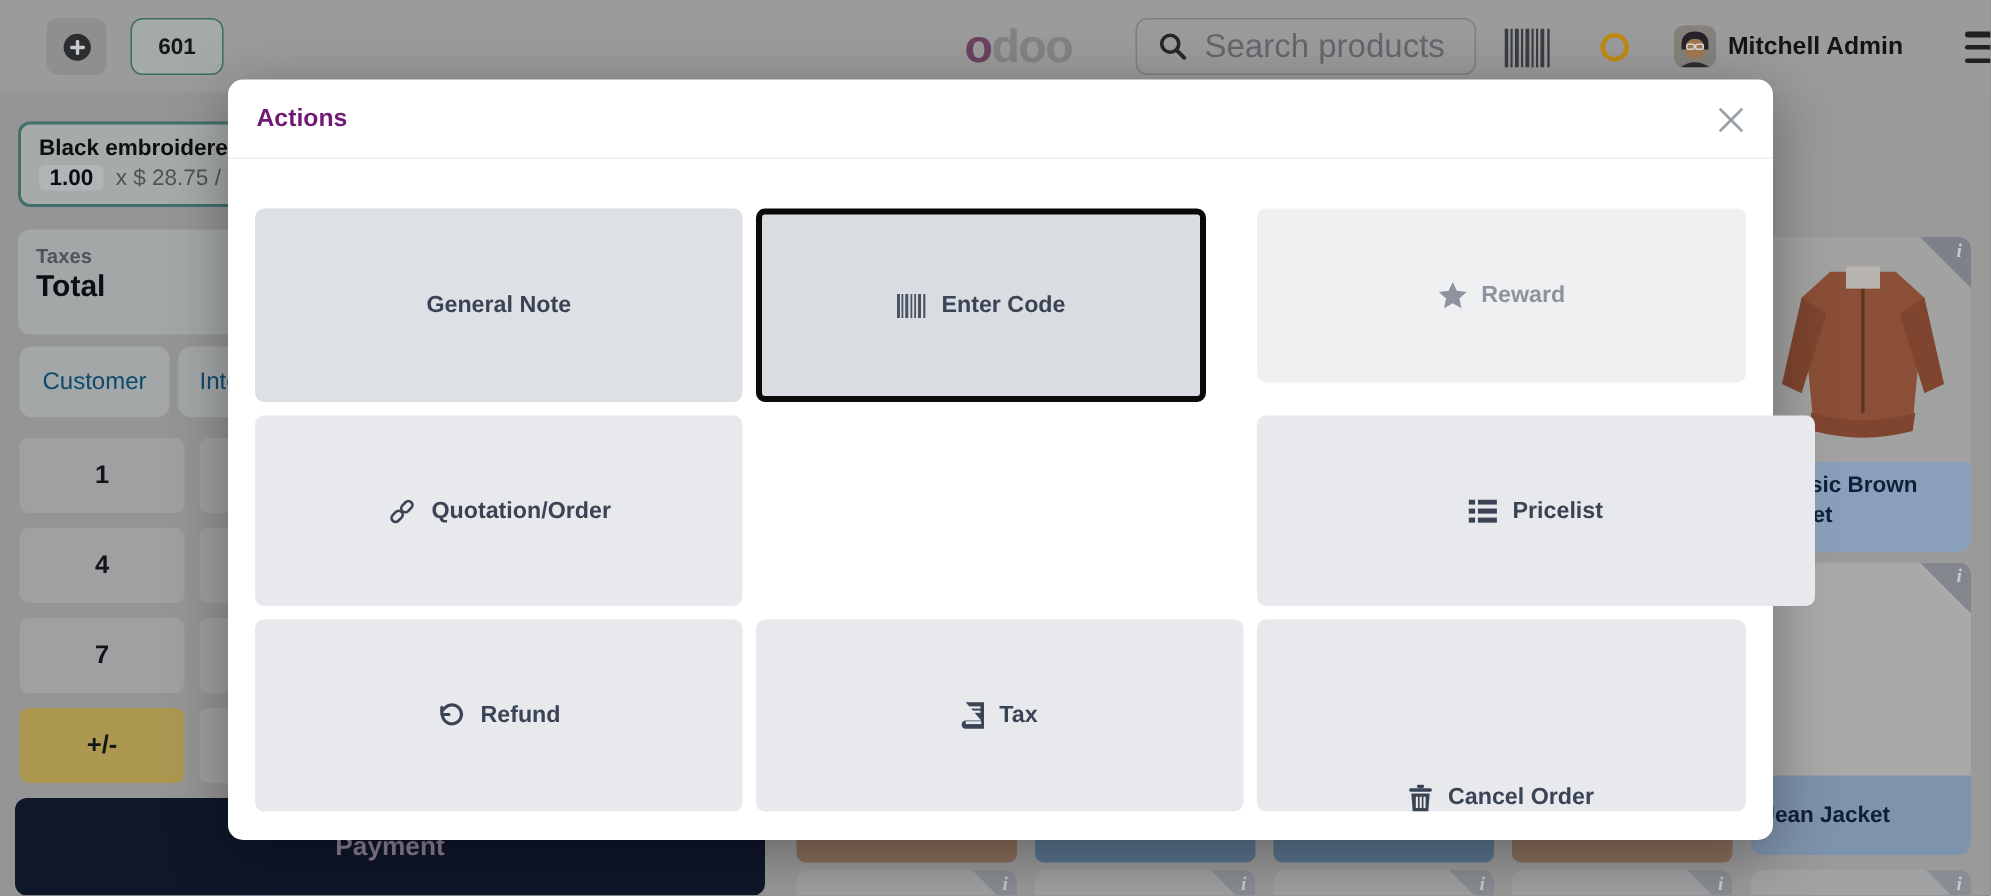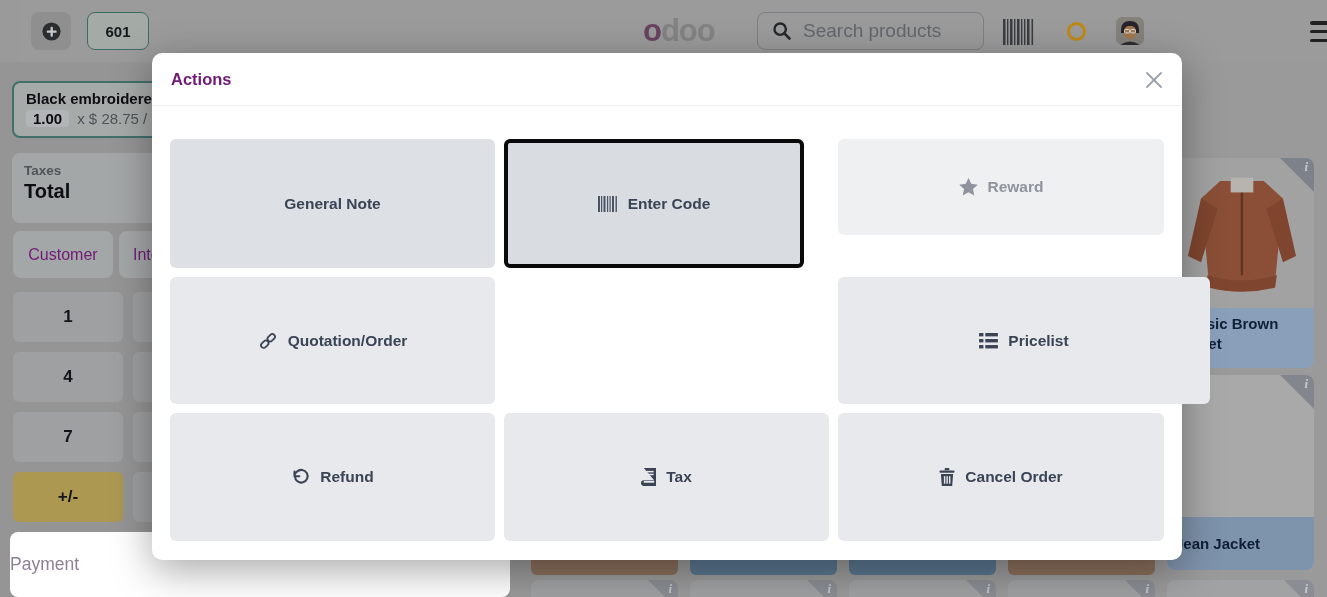--- a/index.html
+++ b/index.html
@@ -8,41 +8,41 @@
   #screen{position:relative;width:1327px;height:597px;background:#9A9A9A;overflow:hidden}
   .abs{position:absolute}
   
   .nav-btn{position:absolute;top:12px;height:38px;border-radius:8px;display:flex;align-items:center;justify-content:center;cursor:pointer}
   #btn-new{left:10px;width:40px;background:#8F8F8F}
   #btn-order{left:66px;width:62px;background:#A4AAA6;border:1.5px solid #3F6B66;color:#15181B;font-size:15px;font-weight:600}
   #logo{left:622px;top:11px;font-size:31px;font-weight:bold;letter-spacing:-1px;line-height:40px}
   #logo .o1{color:#6A4260}
   #logo .rest{color:#838383}
   #searchbox{left:736px;top:12px;width:227px;height:38px;border:1px solid #7C8084;border-radius:8px;display:flex;align-items:center;overflow:hidden}
-  #searchbox input{border:0;outline:0;background:transparent;margin-left:10px;width:168px;font-size:19px;color:#63676C;font-family:inherit}
+  #searchbox input{border:0;outline:0;background:transparent;margin-left:10px;width:168px;font-size:22px;color:#63676C;font-family:inherit}
   #searchbox input::placeholder{color:#63676C;opacity:1}
   #sync-ring{left:1046px;top:22px;width:19px;height:19px;border:3px solid #BE8A14;border-radius:50%}
   #avatar{left:1095px;top:17px;width:28px;height:28px;border-radius:7px;overflow:hidden;background:#807C76}
   #username{left:1131px;top:12px;height:38px;display:flex;align-items:center;font-size:16.5px;font-weight:bold;color:#141414}
   #burger{left:1289px;top:21px;width:28px;height:21px;display:flex;flex-direction:column;justify-content:space-between;cursor:pointer}
   #burger i{display:block;height:3.5px;border-radius:2px;background:#212121}
   
   #left-panel{left:0;top:62px;width:510px;height:535px;background:#959595}
   #order-card{left:12px;top:81px;width:498px;height:57px;background:#A6AAA9;border:2px solid #41706B;border-radius:8px;padding:7px 12px;overflow:hidden;cursor:pointer}
   #order-card .pname{font-size:15px;font-weight:bold;color:#0D0F12;white-space:nowrap;overflow:hidden}
   #order-card .pline{display:flex;align-items:center;gap:8px;margin-top:3px;white-space:nowrap}
   #order-card .qty{background:#B2B5B7;border-radius:4px;padding:0 7px;font-size:15px;font-weight:bold;color:#0A0C0E}
   #order-card .price{font-size:15px;color:#4E5357}
   #summary-card{left:12px;top:153px;width:498px;height:70px;background:#A4A7A8;border-radius:8px;padding:10px 12px}
   #summary-card .taxes{font-size:13.5px;font-weight:bold;color:#4F5459}
   #summary-card .total{font-size:20px;font-weight:bold;color:#0C0E11;margin-top:2px}
-  .side-btn{position:absolute;top:231px;height:47px;background:#A4A7A8;border-radius:8px;display:flex;align-items:center;font-size:16px;color:#701a75;overflow:hidden;white-space:nowrap;cursor:pointer}
+  .side-btn{position:absolute;top:231px;height:47px;background:#A4A7A8;border-radius:8px;display:flex;align-items:center;font-size:16px;color:#0c4a6e;overflow:hidden;white-space:nowrap;cursor:pointer}
   .numkey{position:absolute;width:110px;height:50px;background:#9EA0A2;border-radius:6px;display:flex;align-items:center;justify-content:center;font-size:17px;font-weight:600;color:#131518;cursor:pointer}
   .numkey.pm{background:#AC9851}
-  #payment-btn{left:10px;top:532px;width:500px;height:65px;background:#ffffff;border-radius:8px;display:flex;align-items:center;font-size:17.5px;font-weight:normal;color:#8E8196;cursor:pointer}
+  #payment-btn{left:10px;top:532px;width:500px;height:65px;background:#0f172a;border-radius:8px;display:flex;align-items:center;justify-content:center;font-size:17.5px;font-weight:bold;color:#8E8196;cursor:pointer}
   
   .pcard{position:absolute;border-radius:8px;overflow:hidden;cursor:pointer}
   .pcard .plabel{position:absolute;left:0;right:0;bottom:0;padding:6px 8px;font-size:15px;font-weight:bold;line-height:1.3}
   .fold{position:absolute;top:0;right:0;width:0;height:0;border-left:34px solid transparent}
   .fold-i{position:absolute;top:1px;right:6px;font-family:"Liberation Serif",serif;font-style:italic;font-weight:bold;font-size:13px;color:#C6C9CD}
   .strip{position:absolute;top:550px;width:147px;height:25px;border-radius:0 0 6px 6px}
   
   #modal{left:152px;top:53px;width:1030px;height:507px;background:#FFFFFF;border-radius:10px;box-shadow:0 10px 40px rgba(0,0,0,.35)}
   #modal-header{position:absolute;left:0;top:0;right:0;height:53px;border-bottom:1px solid #F0F0F0}
   #modal-title{position:absolute;left:19px;top:17px;font-size:16.5px;font-weight:bold;color:#701a75}
@@ -101,20 +101,21 @@
     <div class="abs" id="avatar">
       <svg width="28" height="28" viewBox="0 0 28 28">
           <rect width="28" height="28" fill="#85817B"></rect>
           <path d="M5 13 Q5 4 14 4 Q23 4 23 13 L23 16 L5 16 Z" fill="#26232A"></path>
           <rect x="8" y="9" width="12" height="13" rx="5" fill="#A1784F"></rect>
           <rect x="8.5" y="12.5" width="5" height="3.4" rx="1" fill="none" stroke="#D8D8D8" stroke-width="1"></rect>
           <rect x="14.5" y="12.5" width="5" height="3.4" rx="1" fill="none" stroke="#D8D8D8" stroke-width="1"></rect>
           <path d="M4 28 Q14 21 24 28 Z" fill="#2E2B31"></path>
         </svg>
     </div>
+    <div class="abs" id="username">Mitchell Admin</div>
     <div class="abs" id="burger">
         <i></i>
         <i></i>
         <i></i>
       </div>
   </div>
 
   <div class="abs" id="left-panel"></div>
 
   <div class="abs" id="order-card">
@@ -231,21 +232,21 @@
             <rect x="3" width="1.2" height="16"></rect>
             <rect x="5.5" width="2" height="16"></rect>
             <rect x="9" width="1.2" height="16"></rect>
             <rect x="11.5" width="1.2" height="16"></rect>
             <rect x="14" width="2" height="16"></rect>
             <rect x="17.5" width="1.4" height="16"></rect>
           </svg>
       </span>
       <span>Enter Code</span>
     </div>
-    <div class="mbtn dis" style="left:686px;top:86px;width:326px;height:96px;">
+    <div class="mbtn dis" style="left:686px;top:86px;width:326px;height:116px;">
       <span class="ico">
         <svg width="19" height="18" viewBox="0 0 20 19">
             <path d="M10 0 L12.9 6.2 19.8 7 14.7 11.6 16.1 18.4 10 15 3.9 18.4 5.3 11.6 0.2 7 7.1 6.2 Z" fill="#8E939D"></path>
           </svg>
       </span>
       <span>Reward</span>
     </div>
 
     <div class="mbtn" style="left:18px;top:224px;width:325px;height:127px;text-align:right;">
       <span class="ico">
@@ -285,21 +286,21 @@
     </div>
     <div class="mbtn" style="left:18px;top:360px;width:325px;height:128px;">
       <span class="ico">
         <svg width="19" height="19" viewBox="0 0 24 24" fill="none" stroke="#3A4454" stroke-width="2.6" stroke-linecap="round" stroke-linejoin="round">
             <path d="M4.5 4.5 v6 h6"></path>
             <path d="M5 10.5 a8 8 0 1 0 2.4-5.8 L4.5 7.5"></path>
           </svg>
       </span>
       <span>Refund</span>
     </div>
-    <div class="mbtn" style="left:686px;top:360px;width:326px;height:128px;">
+    <div class="mbtn" style="left:686px;top:360px;width:326px;height:128px;align-items:flex-end;">
       <span class="ico">
         <svg width="16" height="18" viewBox="0 0 17 19">
             <rect x="6" y="0" width="5" height="2.4" rx="1" fill="#3A4454"></rect>
             <rect x="0.5" y="2.6" width="16" height="2.4" rx="1" fill="#3A4454"></rect>
             <path d="M2 6.4 h13 l-1 12.6 H3 Z" fill="#3A4454"></path>
             <rect x="5.2" y="8.6" width="1.5" height="8" fill="#E8EAEE"></rect>
             <rect x="7.9" y="8.6" width="1.5" height="8" fill="#E8EAEE"></rect>
             <rect x="10.6" y="8.6" width="1.5" height="8" fill="#E8EAEE"></rect>
           </svg>
       </span>

